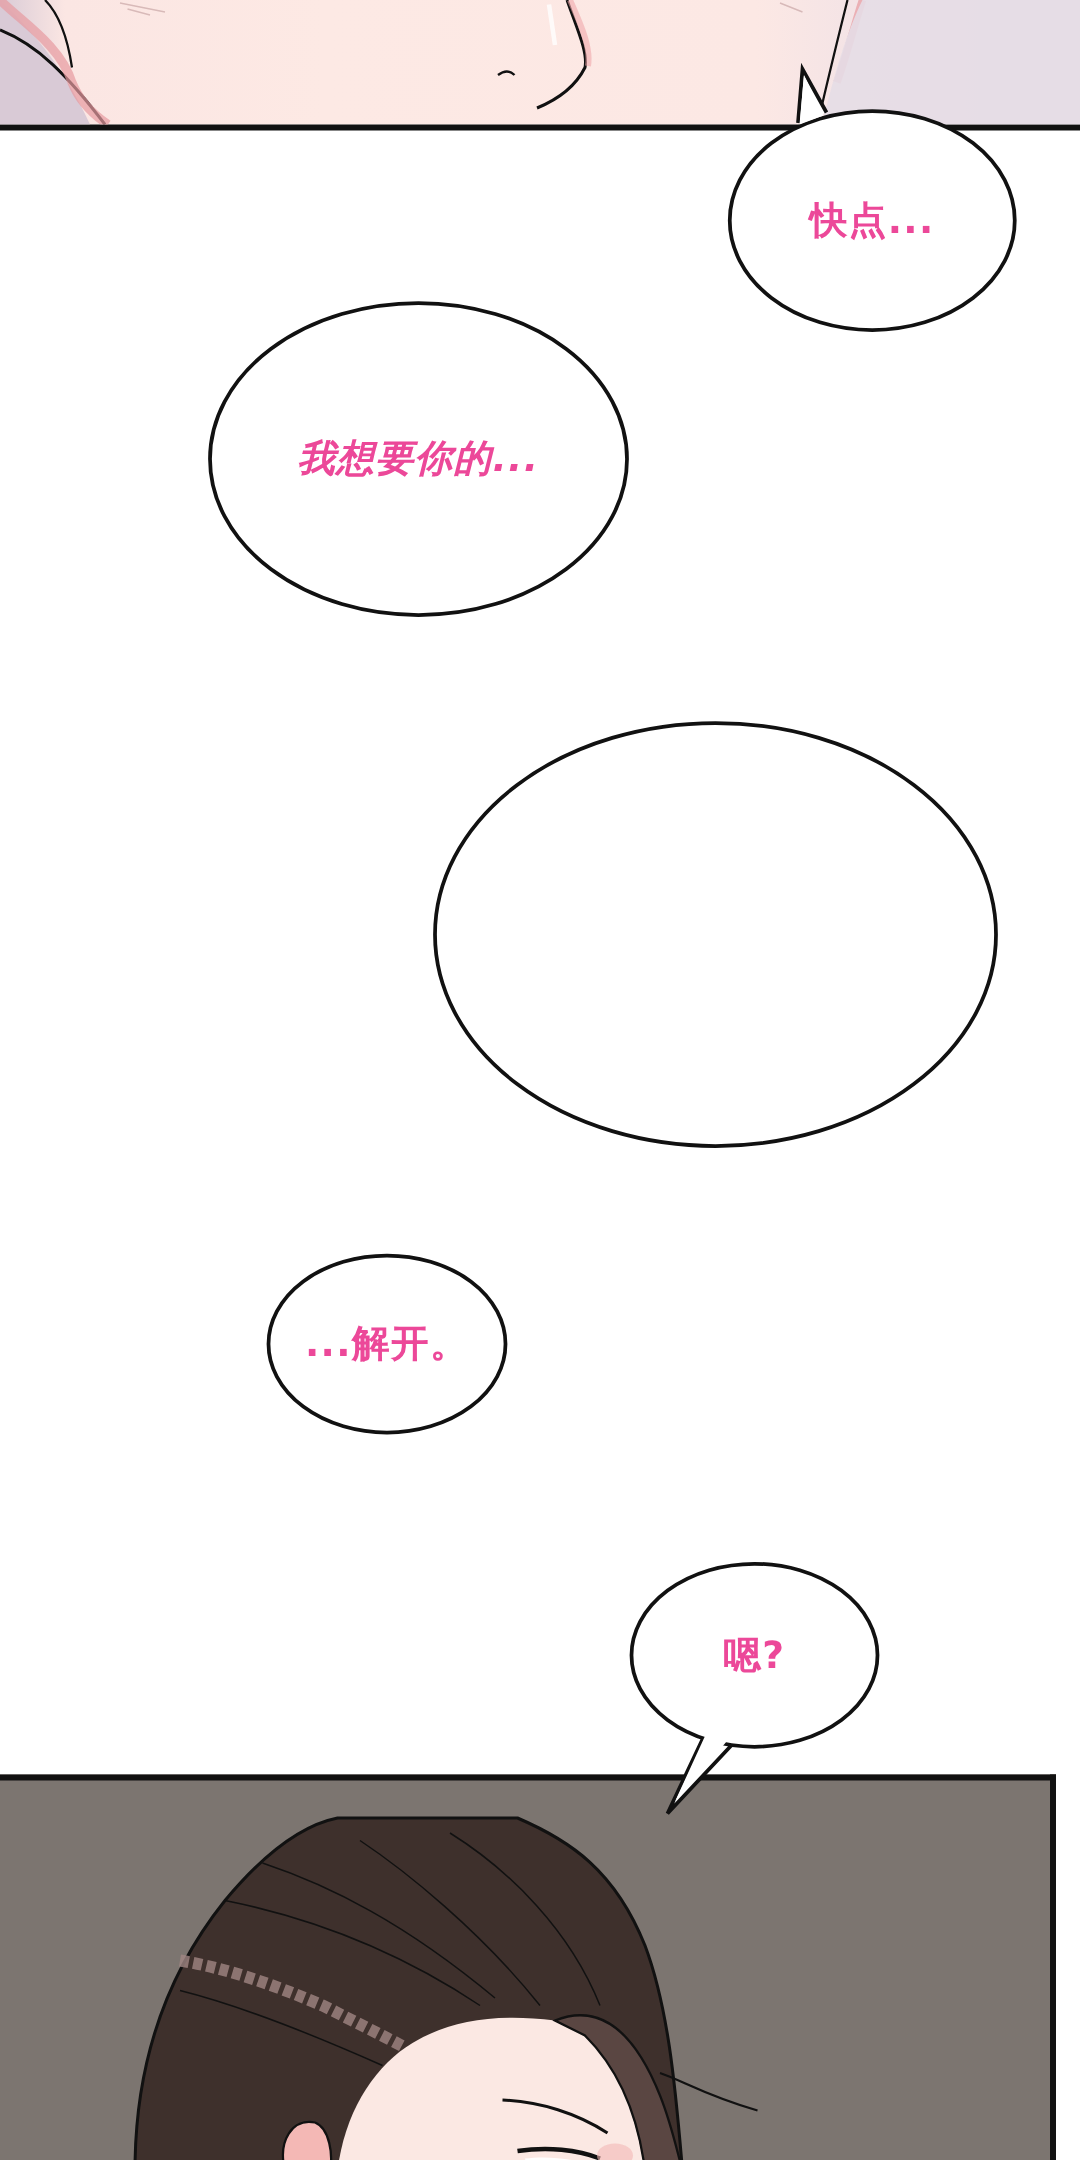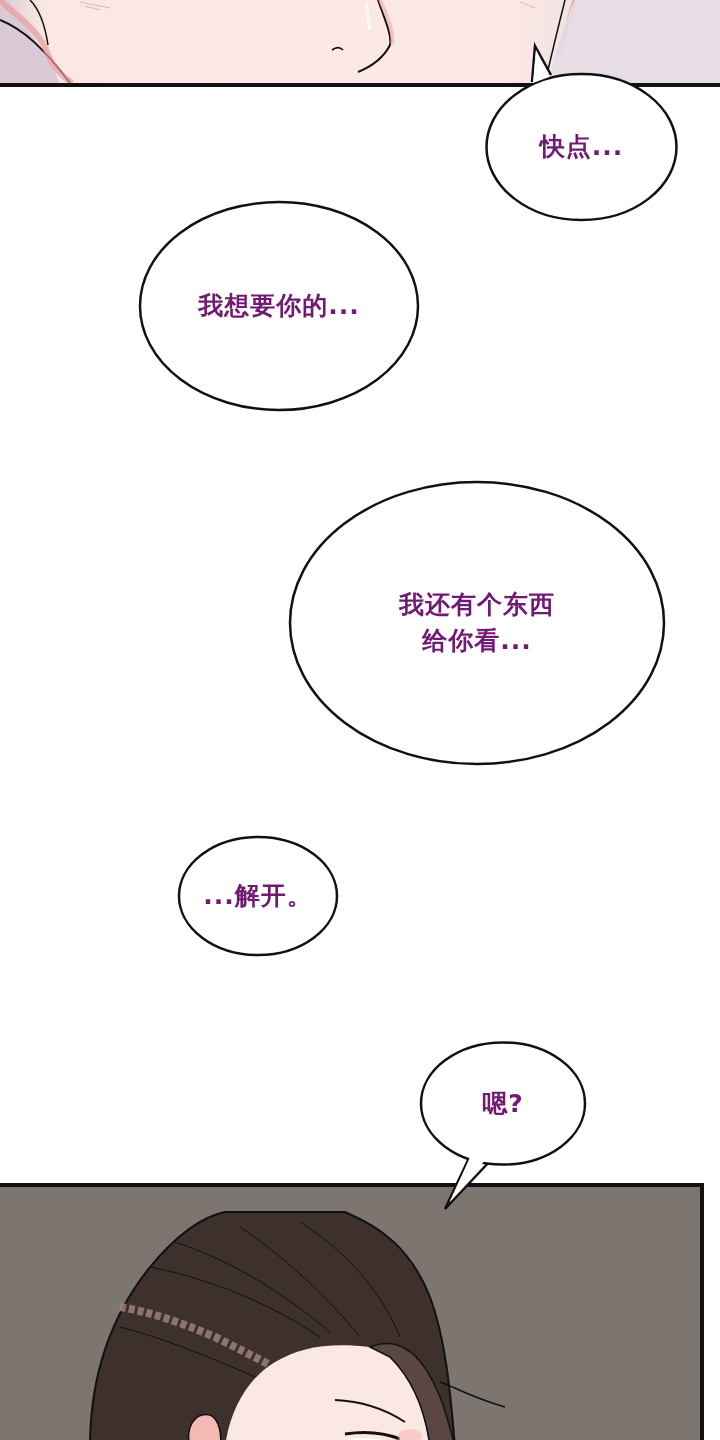--- a/index.html
+++ b/index.html
@@ -20,21 +20,21 @@
       background: #7c7570;
       border-top: 4px solid #111;
       border-right: 4px solid #111;
       overflow: hidden;
     }
     .panel-bottom svg { position: absolute; left: 0; top: 0; }
     .bubble {
       position: absolute;
       display: flex; align-items: center; justify-content: center;
       text-align: center;
-      color: #701a75;
+      color: #ec4899;
       font-weight: bold;
       font-size: 25px;
       line-height: 36px;
       z-index: 3;
     }
     .bubble svg.shape { position: absolute; left: 0; top: 0; z-index: -1; overflow: visible; }
     .bubble .text { position: relative; white-space: pre-line; letter-spacing: 1px; }
   </style>
 </head>
 <body>
@@ -94,33 +94,31 @@
 
 <div class="bubble" style="left:485px; top:72px; width:193px; height:150px;">
   <svg class="shape" width="193" height="150" viewBox="0 0 193 150">
     <path d="M47,10 L50,-26 L66,3" fill="#fff" stroke="#111" stroke-width="2.5" stroke-linejoin="miter"></path>
     <ellipse cx="96.5" cy="75" rx="95" ry="73" fill="#fff" stroke="#111" stroke-width="2.5"></ellipse>
     <path d="M48,11 L51,-22 L64,5 Z" fill="#fff"></path>
   </svg>
   <span class="text">快点...</span>
 </div>
 
-<div class="bubble" style="left:139px; top:201px; width:280px; height:210px;">
+<div class="bubble" style="left:139px; top:201px; width:280px; height:210px;font-style:italic;">
   <svg class="shape" width="280" height="210" viewBox="0 0 280 210">
     <ellipse cx="140" cy="105" rx="139" ry="104" fill="#fff" stroke="#111" stroke-width="2.5"></ellipse>
   </svg>
   <span class="text">我想要你的...</span>
 </div>
 
 <div class="bubble" style="left:289px; top:481px; width:376px; height:284px;">
   <svg class="shape" width="376" height="284" viewBox="0 0 376 284">
     <ellipse cx="188" cy="142" rx="187" ry="141" fill="#fff" stroke="#111" stroke-width="2.5"></ellipse>
   </svg>
-  <span class="text">我还有个东西
-给你看...</span>
 </div>
 
 <div class="bubble" style="left:178px; top:836px; width:160px; height:120px;justify-content:center;">
   <svg class="shape" width="160" height="120" viewBox="0 0 160 120">
     <ellipse cx="80" cy="60" rx="79" ry="59" fill="#fff" stroke="#111" stroke-width="2.5"></ellipse>
   </svg>
   <span class="text">...解开。</span>
 </div>
 
 <div class="bubble" style="left:420px; top:1041px; width:166px; height:125px;">

